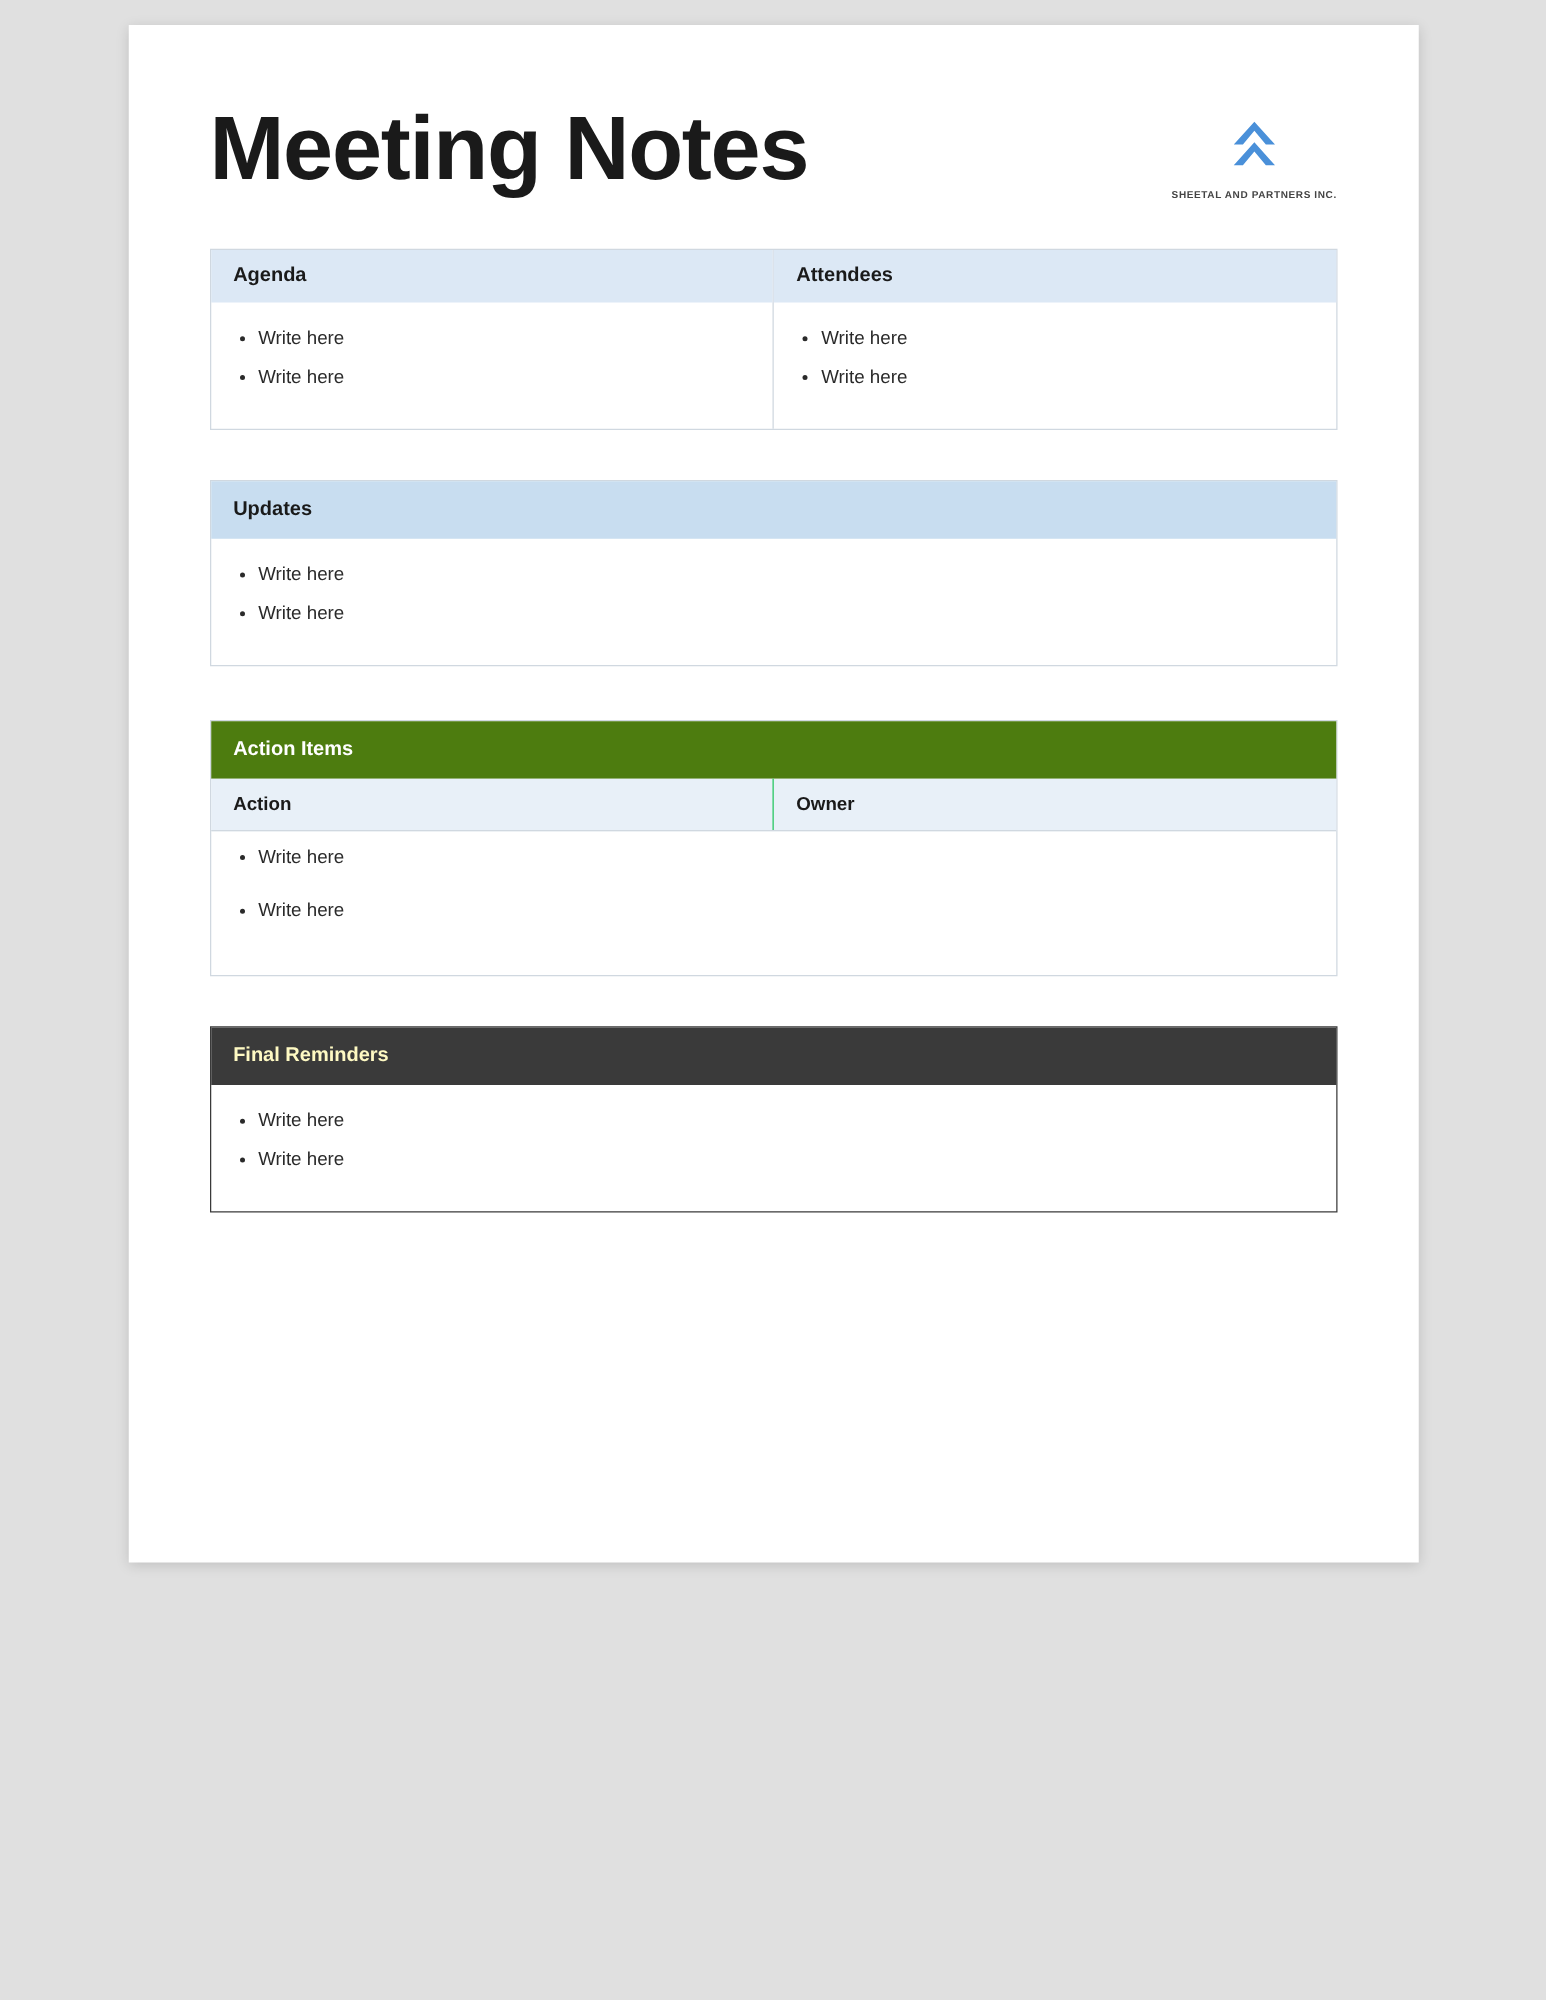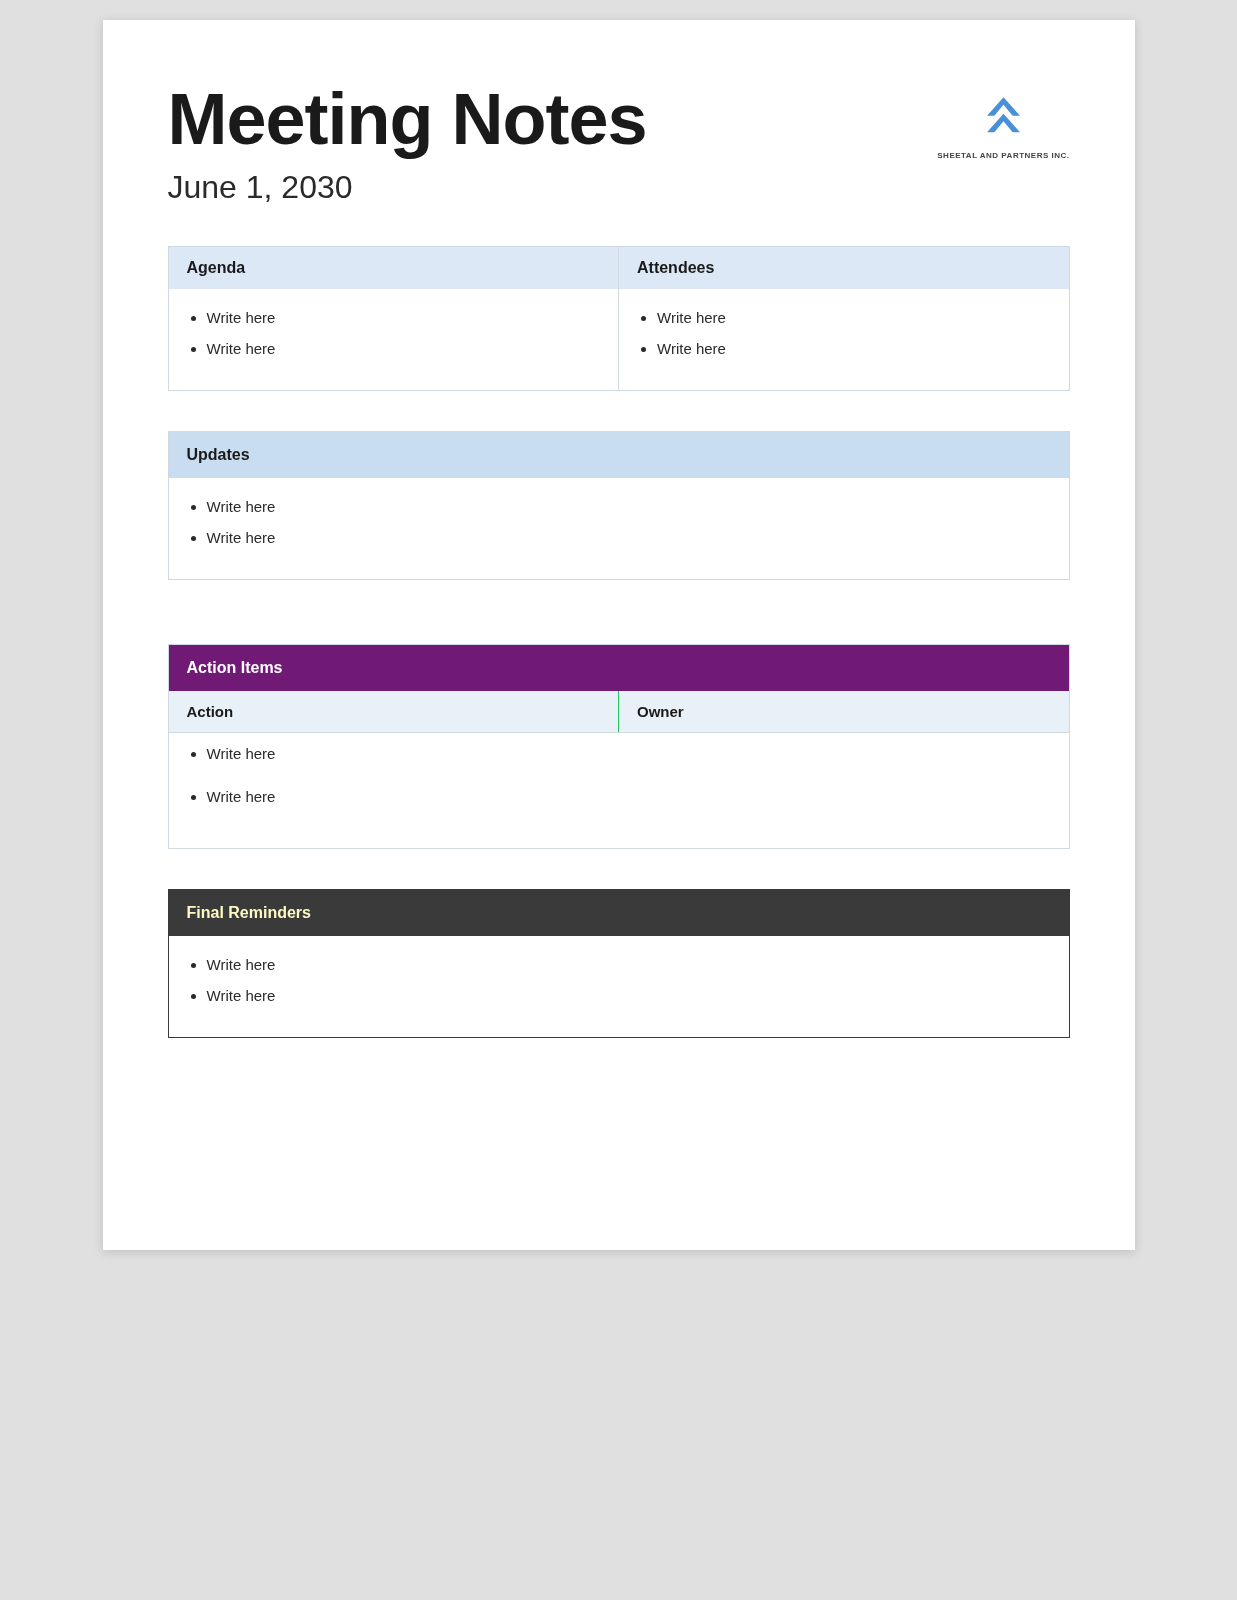--- a/index.html
+++ b/index.html
@@ -106,39 +106,39 @@
     }
 
     .section-content ul li {
       font-size: 15px;
       color: #2a2a2a;
       margin-bottom: 8px;
       line-height: 1.5;
     }
 
     .single-section {
-      margin-bottom: 64px;
+      margin-bottom: 43px;
       border: 1px solid #d0d8e0;
     }
 
     .section-header-medium {
       background: #c8ddf0;
       padding: 14px 18px;
       font-size: 16px;
       font-weight: 700;
       color: #1a1a1a;
     }
 
     .action-section {
       margin-bottom: 40px;
       border: 1px solid #d0d8e0;
     }
 
     .section-header-blue {
-      background: #701a75;
+      background: #4d7c0f;
       padding: 14px 18px;
       font-size: 16px;
       font-weight: 700;
       color: #ffffff;
     }
 
     .action-table-header {
       display: flex;
       background: #e8f0f8;
       border-bottom: 1px solid #d0d8e0;
@@ -189,21 +189,20 @@
       color: #fef9c3;
     }
   </style>
 </head>
 <body>
 
 <div class="page">
 
   <div class="header-section">
     <h1 class="main-title">Meeting Notes</h1>
-    <p class="date-text">June 1, 2030</p>
 
     <div class="logo-area">
       <svg class="logo-icon" viewBox="0 0 60 60" xmlns="http://www.w3.org/2000/svg">
 
         <polygon points="30,8 48,28 40,28 30,16 20,28 12,28" fill="#4a90d9"></polygon>
         <polygon points="30,26 48,46 40,46 30,34 20,46 12,46" fill="#4a90d9"></polygon>
       </svg>
       <span class="logo-text">SHEETAL AND
 PARTNERS INC.</span>
     </div>

